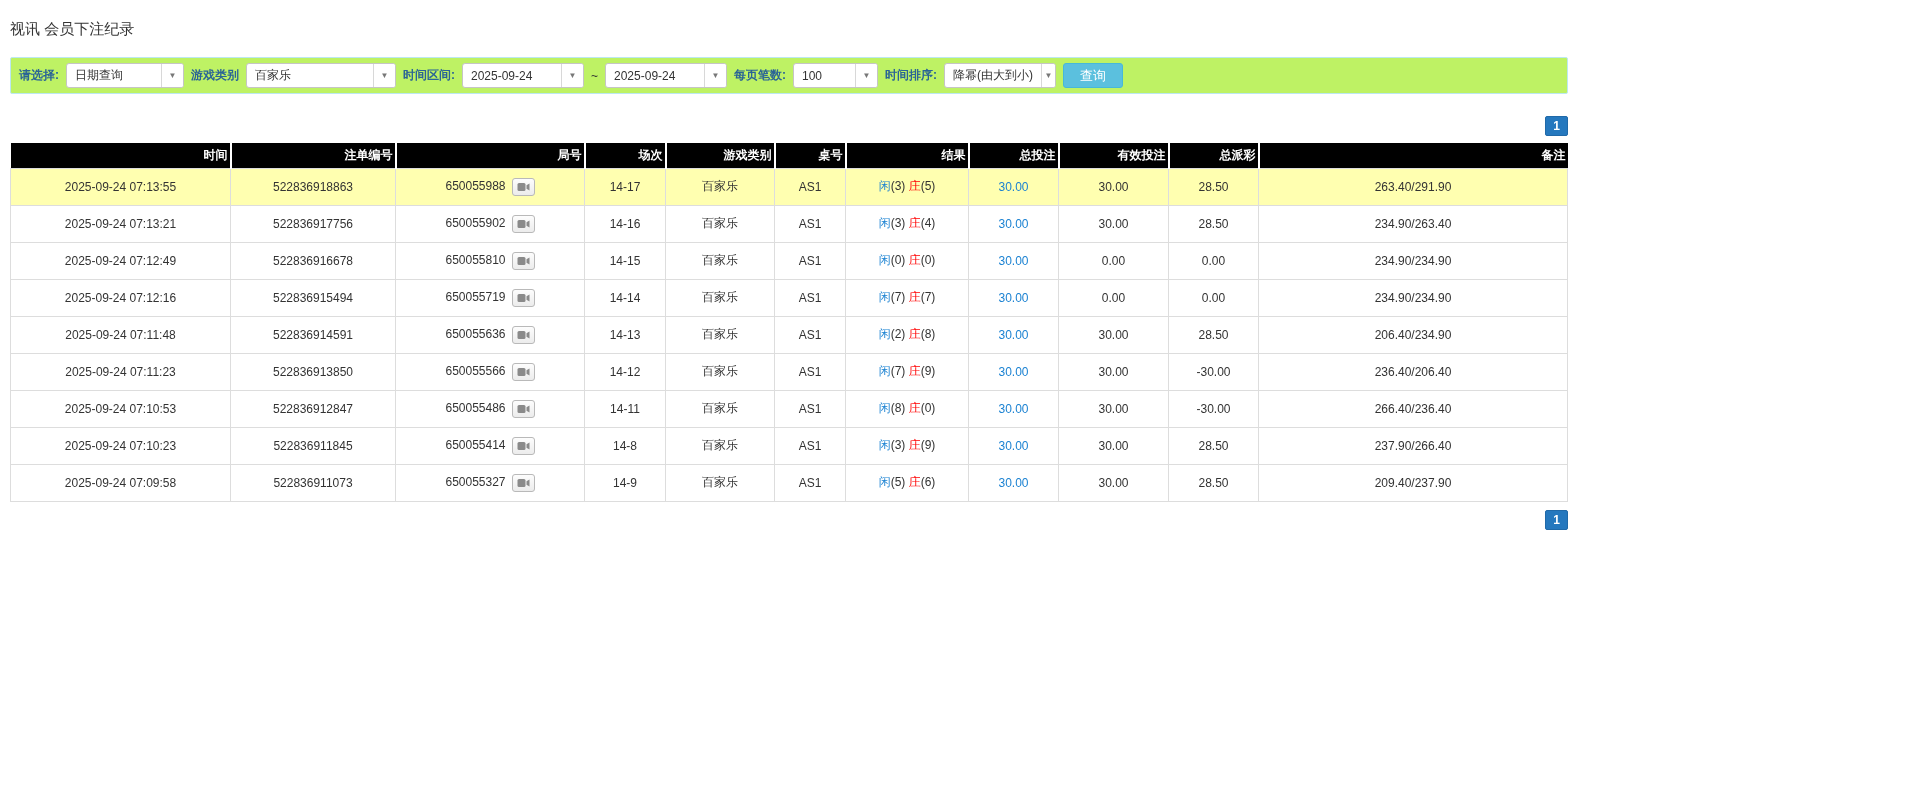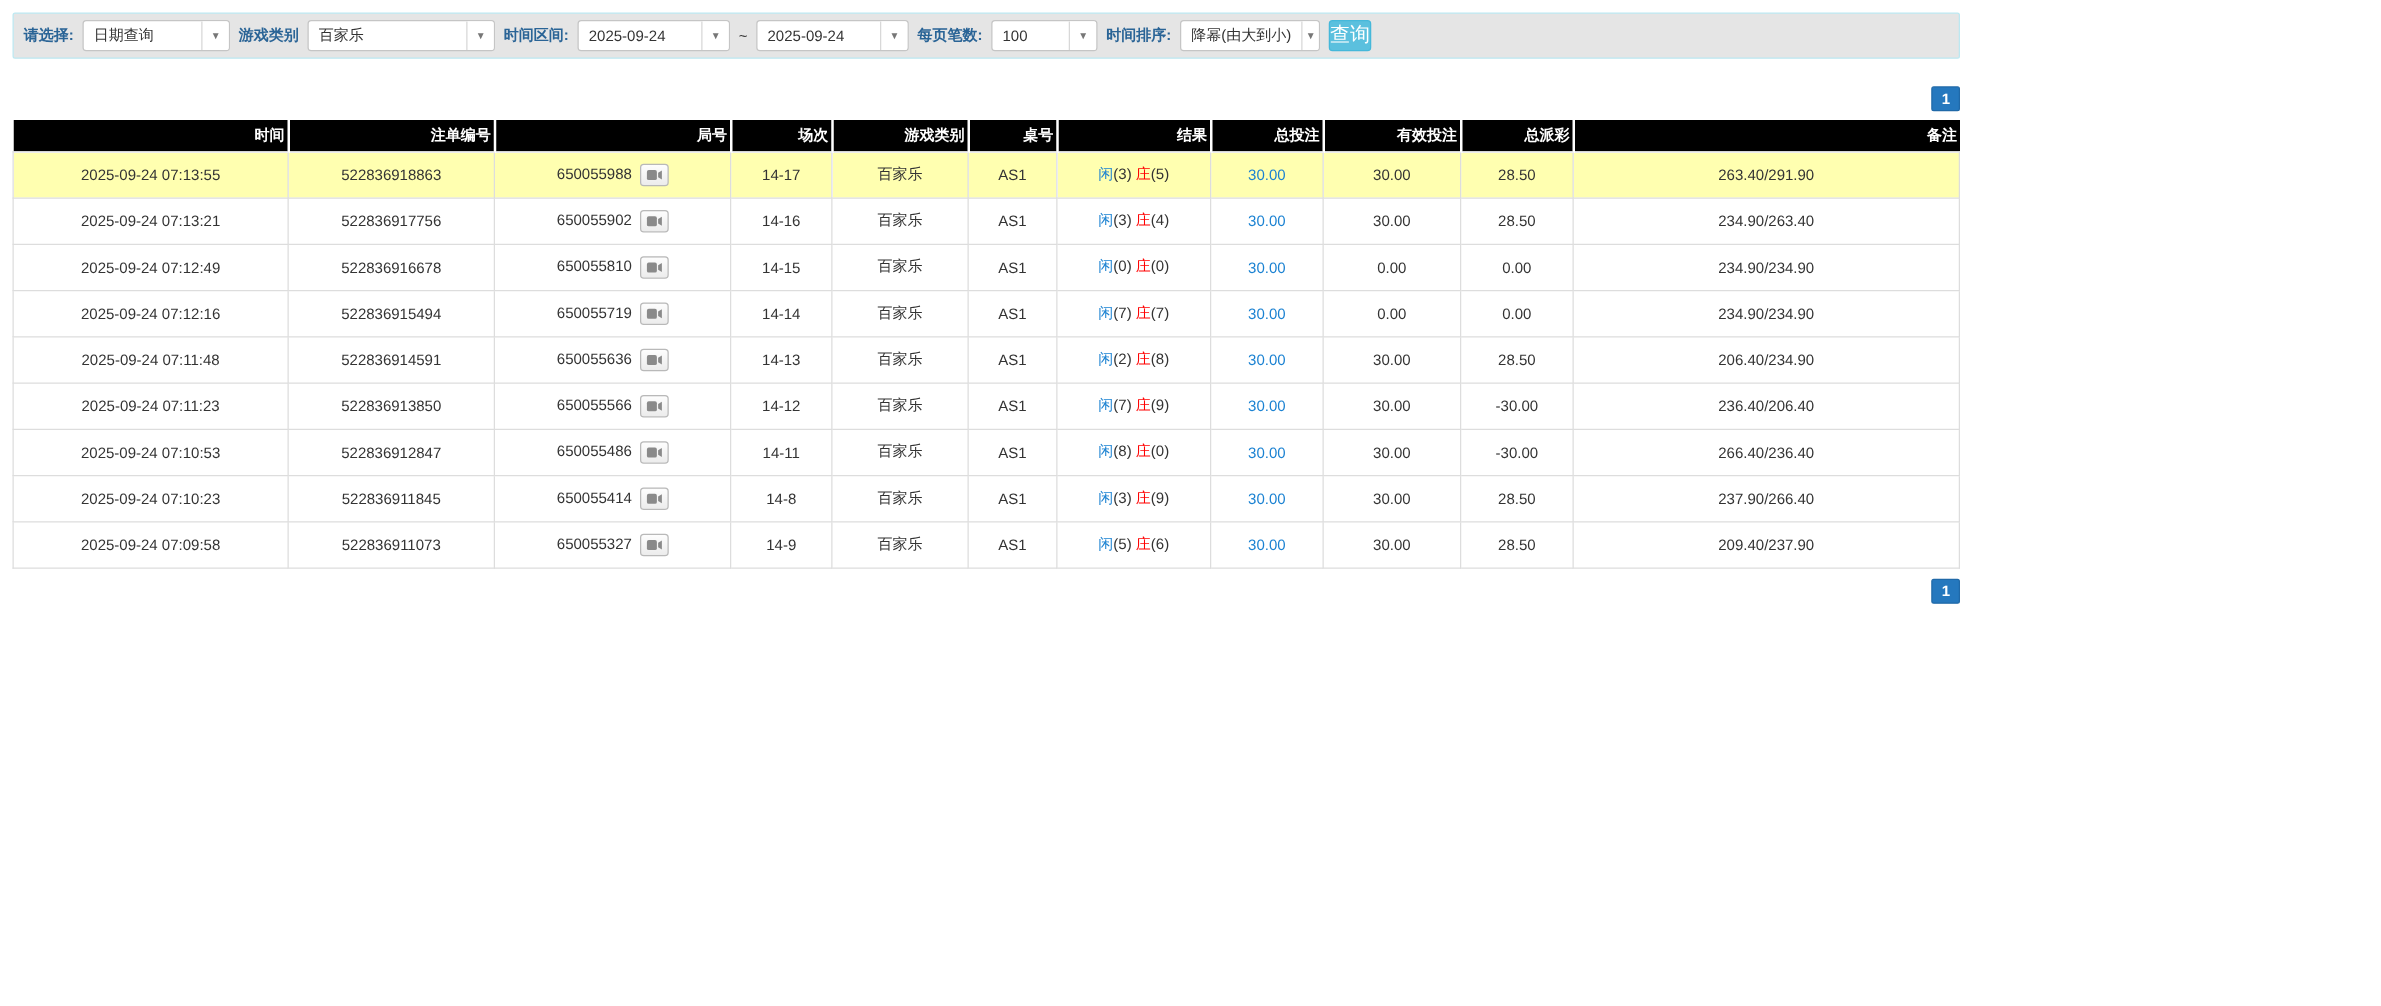--- a/index.html
+++ b/index.html
@@ -8,21 +8,21 @@
     font-family: "Liberation Sans", "DejaVu Sans", sans-serif;
     width: 1905px; min-height: 805px; overflow: hidden;
   }
   .page { width: 1568px; padding: 10px 0 10px 10px; }
 
   .title { font-size: 15px; font-weight: 400; color: #333; margin: 10px 0 18px; }
 
   
   .filter-bar {
     display: flex; align-items: center; gap: 7px;
-    background: #e5e5e5; border: 1px solid #bce8f1; border-radius: 2px;
+    background: #bef264; border: 1px solid #bce8f1; border-radius: 2px;
     padding: 6px 8px; font-size: 12px; height: 37px;
   }
   .flabel { color: #2a6496; font-weight: 700; white-space: nowrap; }
   .combo {
     display: inline-flex; align-items: stretch; background: #fff;
     border: 1px solid #c5c5c5; border-radius: 3px; height: 25px; overflow: hidden;
   }
   .combo .val {
     flex: 1; display: flex; align-items: center; padding: 0 8px;
     font-size: 12px; color: #333; white-space: nowrap; text-align: left;
@@ -30,21 +30,21 @@
   .combo .arrow {
     width: 22px; border-left: 1px solid #d8d8d8; background: #fff;
     display: flex; align-items: center; justify-content: center;
     color: #777; font-size: 8px; cursor: pointer;
   }
   .w-select { width: 118px; } .w-game { width: 150px; } .w-date { width: 122px; }
   .w-size { width: 85px; } .w-sort { width: 112px; }
   .tilde { color: #333; }
   .btn-search {
     background: #5bc0de; border: 1px solid #46b8da; color: #fff;
-    font-size: 16px; padding: 0 0; height: 25px; border-radius: 3px; cursor: pointer;
+    font-size: 13px; padding: 0 16px; height: 25px; border-radius: 3px; cursor: pointer;
     font-family: inherit;
   }
 
   
   .summary-bar {
     margin-top: 16px; background: #dff0d8; border: 1px solid #d6e9c6; border-radius: 2px;
     padding: 0 10px; height: 31px; display: flex; justify-content: space-between;
     align-items: center; font-size: 12px; color: #50654f;
   }
   .summary-note { color: #ff0000; }
@@ -82,20 +82,21 @@
   .data tfoot td {
     background: #9d9d9d; color: #fff; font-weight: 700; text-align: center;
     height: 27px; border: 1px solid #fff; padding: 0 3px;
   }
 </style>
 </head>
 <body>
 
 <div class="page">
 
+  <div class="title">视讯 会员下注纪录</div>
 
   <div class="filter-bar">
     <span class="flabel">请选择:</span>
     <div class="combo w-select">
       <span class="val">日期查询</span>
       <span class="arrow">▼</span>
     </div>
 
     <span class="flabel">游戏类别</span>
     <div class="combo w-game">

